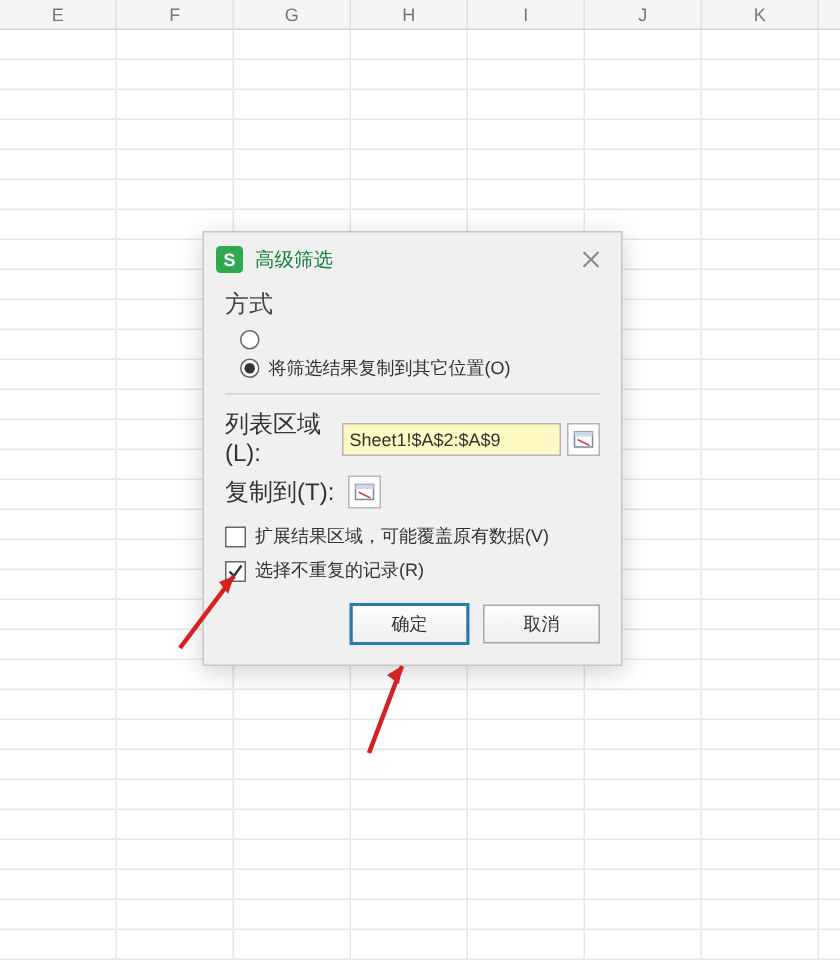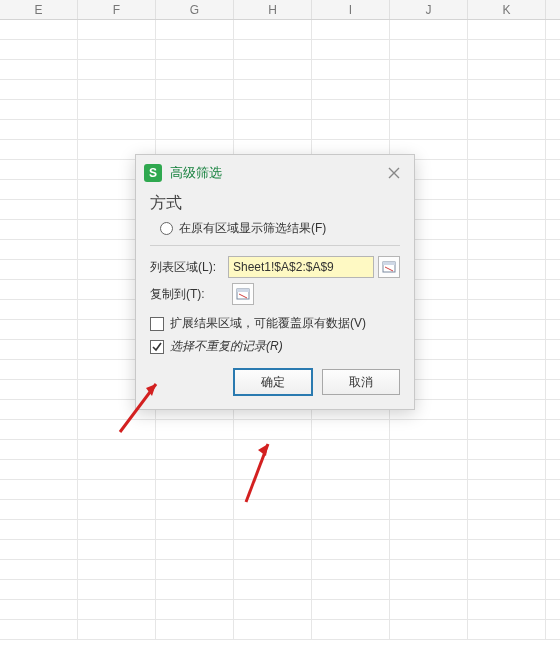--- a/index.html
+++ b/index.html
@@ -24,27 +24,27 @@
     .section-label { color: #444; font-size: 16px; margin-bottom: 6px; }
 
     .radio-row { display: flex; align-items: center; margin: 4px 0 4px 10px; }
     .radio { width: 13px; height: 13px; border: 1px solid #666; border-radius: 50%; margin-right: 6px; position: relative; background: #fff; flex: none; }
     .radio.checked::after { content: ""; position: absolute; inset: 2px; background: #333; border-radius: 50%; }
     .radio-label { font-size: 12px; color: #333; }
 
     .hr { border: none; border-top: 1px solid #d0d0d0; margin: 8px 0 10px 0; }
 
     .field-row { display: flex; align-items: center; margin: 5px 0; }
-    .field-label { width: 78px; font-size: 12px; color: #333; flex: none; }
+    .field-label { width: 78px; font-size: 16px; color: #333; flex: none; }
     .field-input { flex: 1; height: 22px; border: 1px solid #b5b5b5; background: #fef9c3; padding: 0 4px; font-size: 12px; color: #333; display: flex; align-items: center; overflow: hidden; white-space: nowrap; }
     .range-btn { width: 22px; height: 22px; border: 1px solid #b5b5b5; background: #fdfdfd; margin-left: 4px; display: flex; align-items: center; justify-content: center; flex: none; }
     .range-btn svg { display: block; }
 
     .check-row { display: flex; align-items: center; margin: 10px 0 4px 0; }
-    .check-row + .check-row { margin-top: 6px; font-style: italic; }
+    .check-row + .check-row { margin-top: 6px; }
     .checkbox { width: 14px; height: 14px; border: 1px solid #666; background: #fff; margin-right: 6px; position: relative; flex: none; }
     .checkbox.checked::after { content: ""; position: absolute; left: 2px; top: -1px; width: 8px; height: 12px; font-size: 12px; color: #333; }
     .checkbox.checked svg { position: absolute; left: 1px; top: 1px; }
 
     .btn-row { display: flex; justify-content: flex-end; gap: 10px; margin-top: 14px; text-align: center; }
     .btn { width: 78px; height: 26px; border: 1px solid #a8a8a8; background: linear-gradient(#fdfdfd,#efefef); display: flex; align-items: center; justify-content: center; font-size: 12px; color: #333; }
     .btn.primary { outline: 2px solid #2a7ab0; outline-offset: -1px; border-color: #2a7ab0; }
 
     
     .arrow { position: absolute; pointer-events: none; }
@@ -384,21 +384,24 @@
       <svg width="12" height="12" viewBox="0 0 12 12">
           <path d="M1 1 L11 11 M11 1 L1 11" stroke="#888" stroke-width="1.4" fill="none"></path>
         </svg>
     </div>
   </div>
   <div class="dlg-body">
     <div class="section-label">方式</div>
 
     <div class="radio-row">
       <span class="radio"></span>
-      <span class="radio-label">在原有区域显示筛选结果(F)</span>
+    </div>
+    <div class="radio-row">
+      <span class="radio checked"></span>
+      <span class="radio-label">将筛选结果复制到其它位置(O)</span>
     </div>
 
     <hr class="hr">
 
     <div class="field-row">
       <div class="field-label">列表区域(L):</div>
       <div class="field-input">Sheet1!$A$2:$A$9</div>
       <div class="range-btn">
         <svg width="14" height="12" viewBox="0 0 14 12">
             <rect x="1" y="1" width="12" height="10" fill="#fff" stroke="#7a8aa0" stroke-width="1"></rect>

